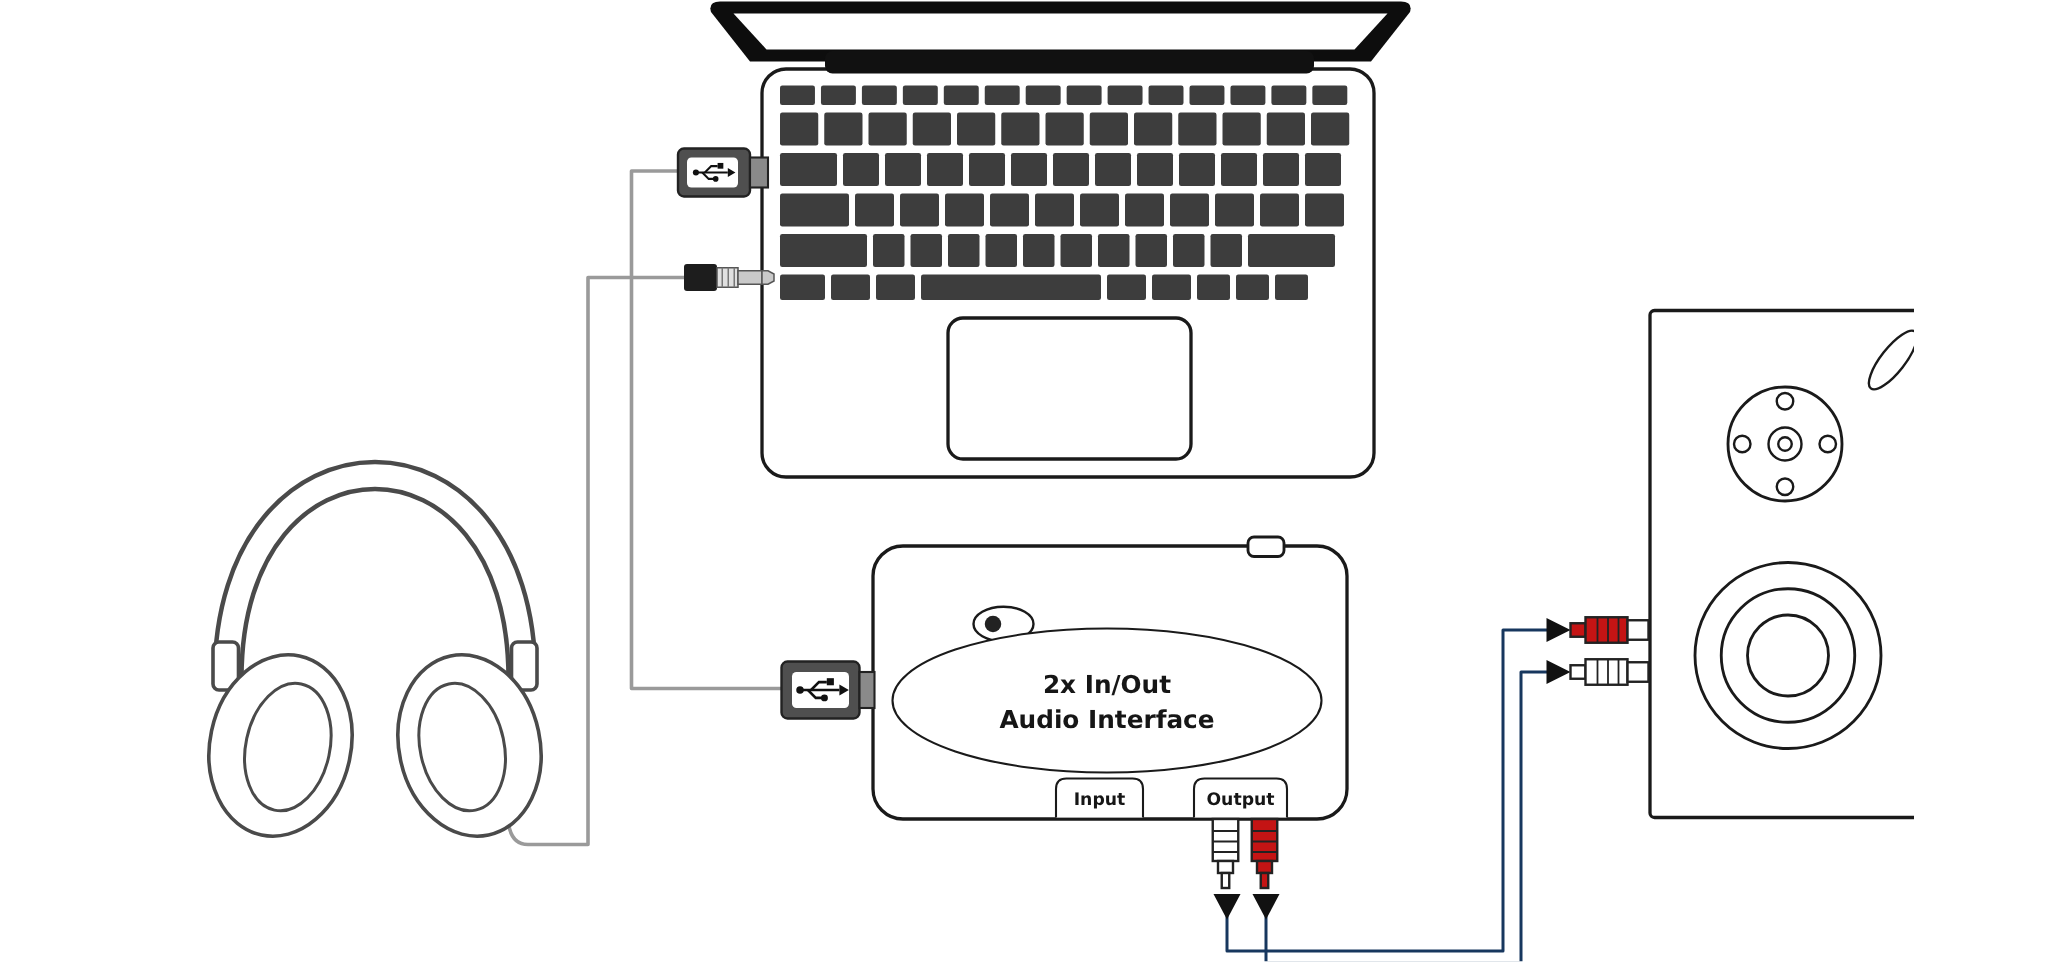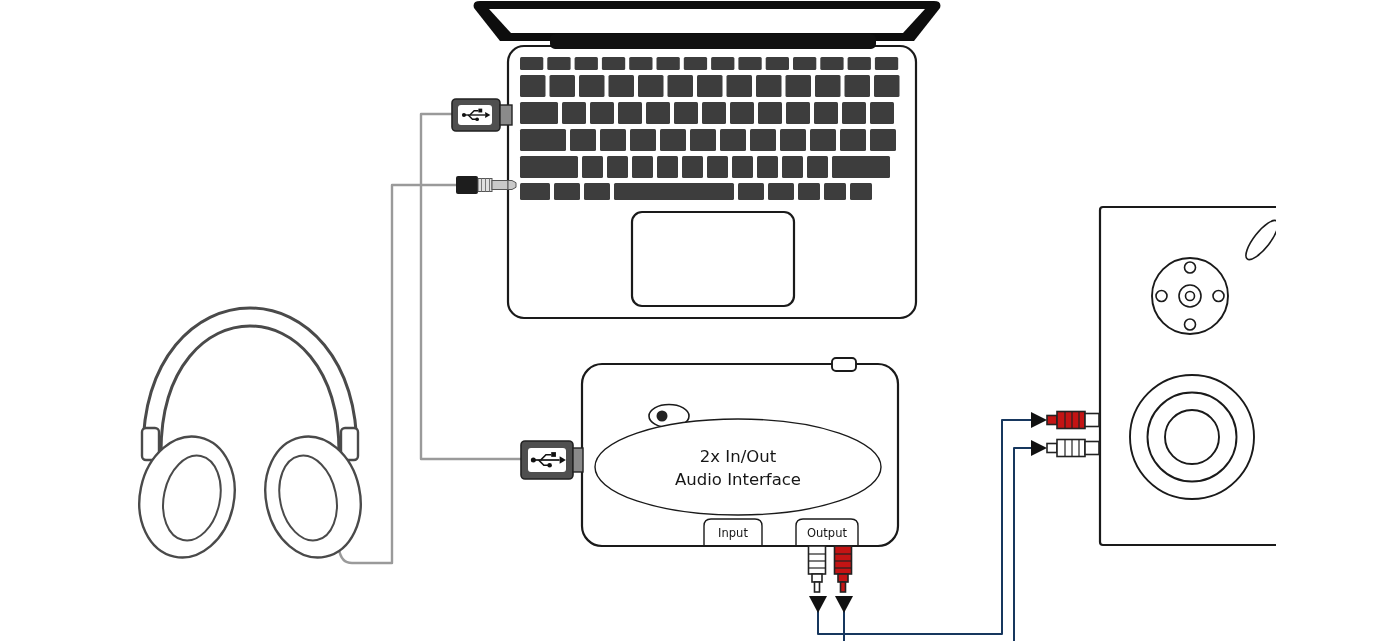--- a/index.html
+++ b/index.html
@@ -1,16 +1,16 @@
 <!DOCTYPE html>
 <html style="--outline: #1a1a1a; --key-dark: #3d3d3d; --cable-gray: #9a9a9a; --cable-blue: #17375e; --rca-red: #c41414; --plug-gray: #4f4f4f;"><head>
 <meta charset="utf-8">
 <style>
   html,body{margin:0;padding:0;background:#fff;}
-  .stage{position:relative;width:1276px;height:641px;background:#ffffff;overflow:hidden;}
+  .stage{position:relative;width:1276px;height:641px;background:#ffffff;overflow:hidden;font-weight:bold;}
   svg{display:block;}
   .outline{fill:#fff;stroke:var(--outline);stroke-width:2.2;}
   .thin{fill:#fff;stroke:var(--outline);stroke-width:1.6;}
   .thin2{fill:#fff;stroke:var(--outline);stroke-width:1.9;}
   .key{fill:var(--key-dark);}
   .cable{fill:none;stroke-width:2.4;stroke-linejoin:round;stroke-linecap:round;}
   .cable-gray{stroke:var(--cable-gray);}
   .cable-blue{stroke:var(--cable-blue);stroke-width:2;}
   .hp{fill:none;stroke:#4a4a4a;stroke-width:2.4;}
   .hp-band{fill:none;stroke:#4a4a4a;stroke-width:21;}

